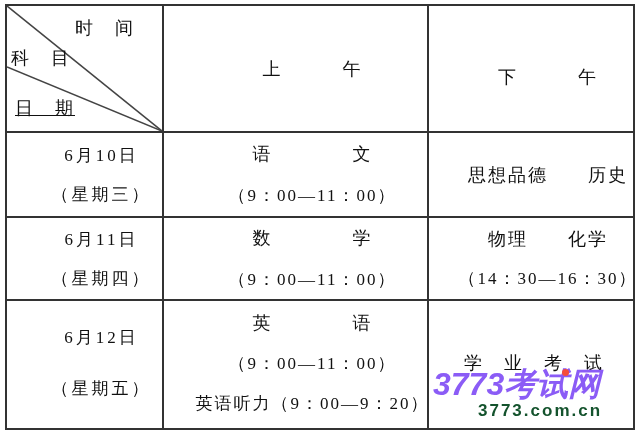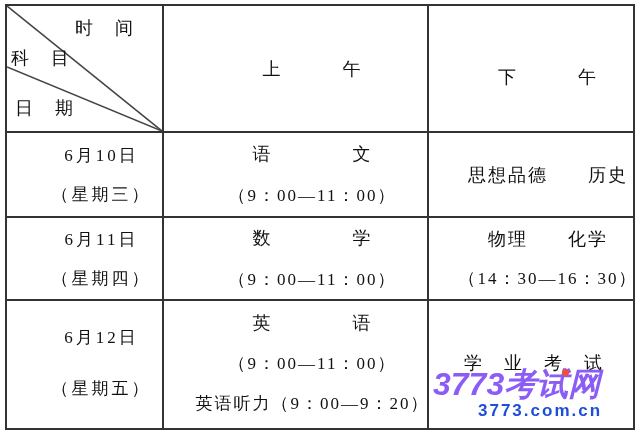--- a/index.html
+++ b/index.html
@@ -18,21 +18,21 @@
   .v2{left:420px;}
   .hline{position:absolute;left:0;right:0;height:2px;background:#333333;}
   .h1{top:125px;}
   .h2{top:210px;}
   .h3{top:293px;}
   .corner{position:absolute;left:0;top:0;width:155px;height:125px;}
   .corner svg{position:absolute;left:0;top:0;}
   .corner-lbl{position:absolute;font-size:18px;letter-spacing:2px;white-space:nowrap;}
   .lbl-time{left:68px;top:10px;}
   .lbl-subject{left:4px;top:40px;}
-  .lbl-date{left:8px;top:90px;}
+  .lbl-date{left:8px;top:90px;text-decoration:underline;}
   .cell{
     position:absolute;display:flex;flex-direction:column;
     align-items:center;justify-content:center;
     text-align:center;white-space:nowrap;margin-left:17px;
   }
   .cell .ln{display:block;}
   .hdr{font-size:18px;letter-spacing:2px;}
   .c-hdr-m{left:157px;top:0;width:263px;height:125px;}
   .c-hdr-a{left:422px;top:0;width:204px;height:142px;}
   .c-r1-d{left:0;top:127px;width:155px;height:83px;gap:16px;}
@@ -51,21 +51,21 @@
   .wm-brand{
     position:absolute;left:433px;top:363px;
     font-family:"Liberation Sans","DejaVu Sans",sans-serif;
     font-size:32px;font-weight:bold;font-style:italic;
     color:#8b5cf6;letter-spacing:0px;white-space:nowrap;
   }
   .wm-domain{
     position:absolute;left:478px;top:401px;
     font-family:"Liberation Sans","DejaVu Sans",sans-serif;
     font-size:17px;font-weight:bold;
-    color:#1d4ed8;letter-spacing:2px;white-space:nowrap;
+    color:#14532d;letter-spacing:2px;white-space:nowrap;
   }
   .wm-dot{
     position:absolute;left:562px;top:369px;width:7px;height:7px;
     border-radius:50%;background:#f44c3b;
   }
 </style>
 </head>
 <body>
 
 <div class="table">

